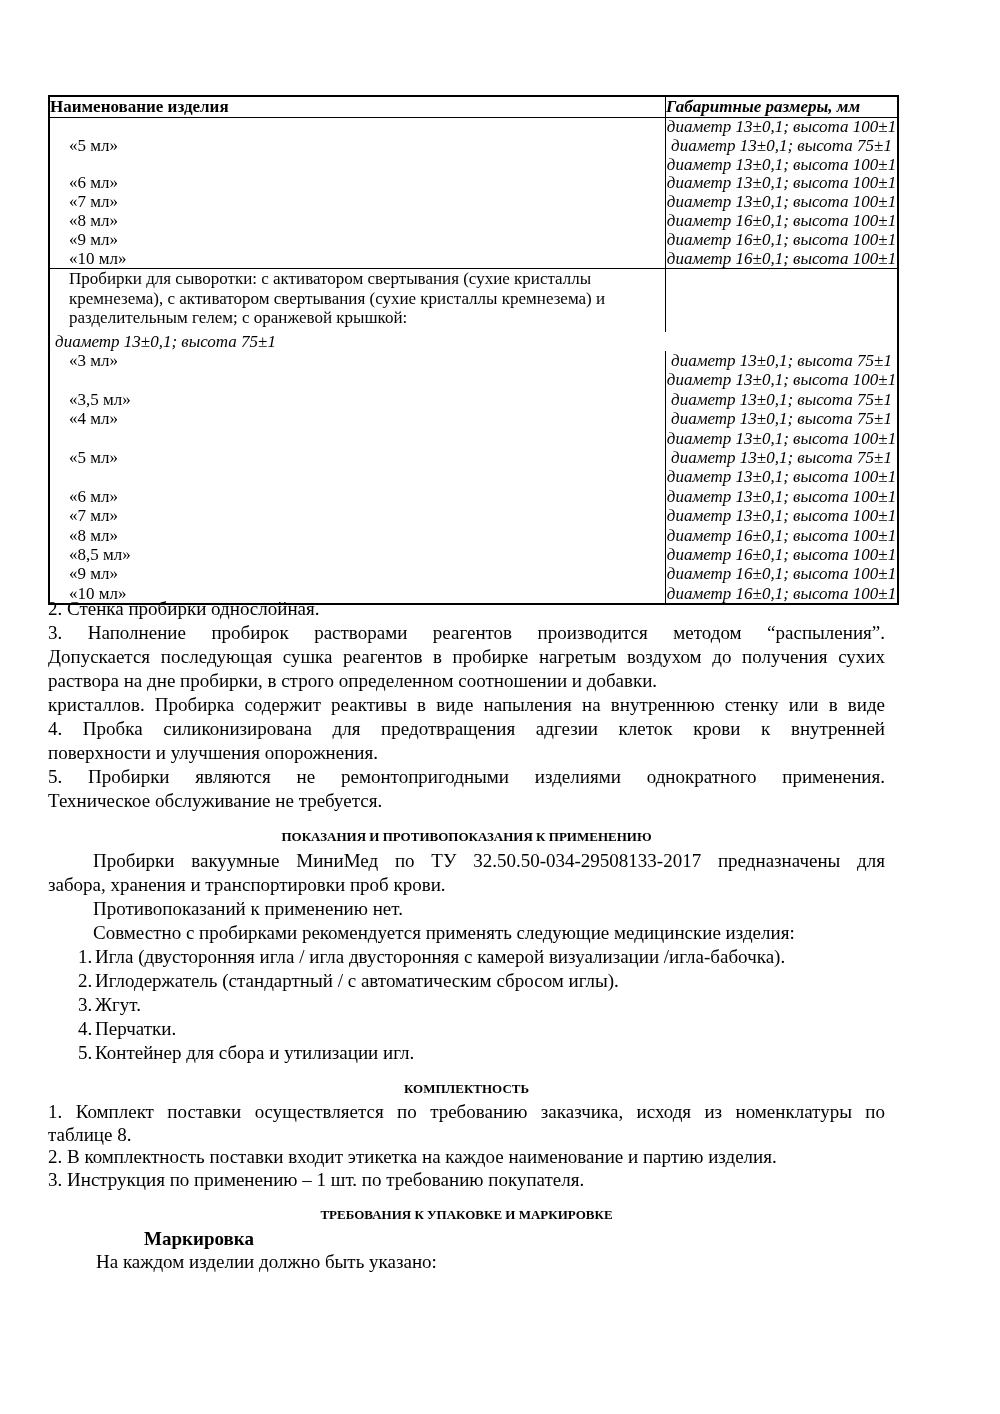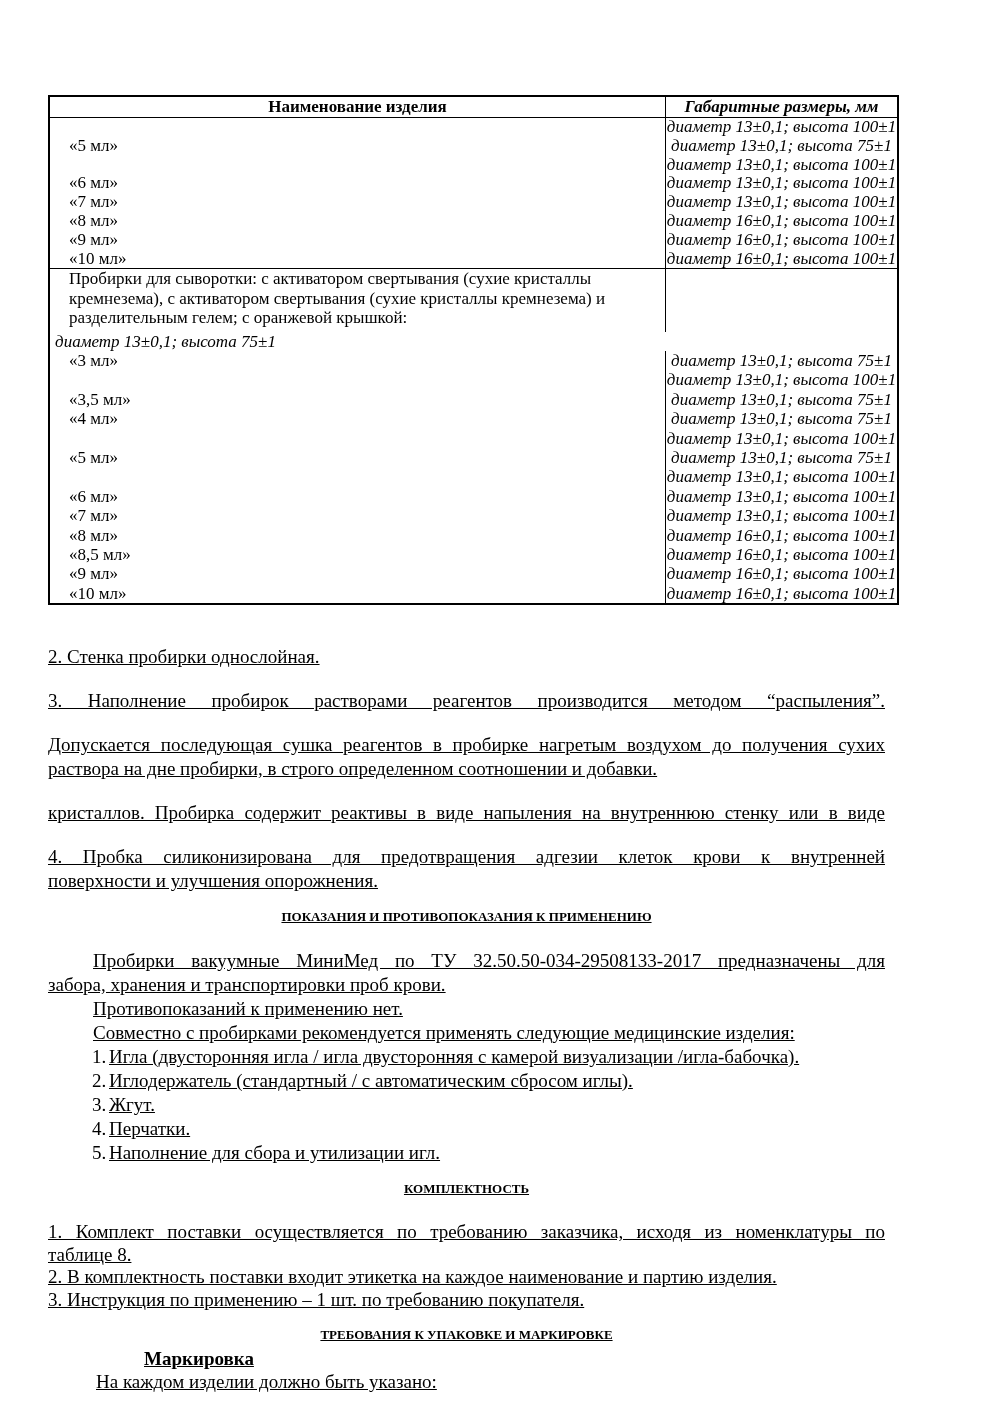--- a/index.html
+++ b/index.html
@@ -16,41 +16,40 @@
     position:absolute; left:48px; top:95px; width:851px;
     border:2px solid #000;
     box-sizing:border-box;
     font-size:17px;
   }
   .trow { display:flex; }
   .tc { box-sizing:border-box; overflow:hidden; }
   .c1 { width:616px; border-right:1px solid #000; padding-left:19px; text-align:left; }
   .c2 { width:231px; text-align:center;font-style:italic; }
   .thead { border-bottom:1px solid #000; }
-  .thead .tc { font-weight:bold; text-align:center; height:20px; line-height:20px; padding-left:0; }
+  .thead .tc { font-weight:bold; text-align:left; height:20px; line-height:20px; padding-left:0; }
   .sec-0 .trow { height:18.8px; line-height:18.8px; }
   .sec-1 { border-top:1px solid #000; }
   .sec-1 .trow { height:19.4px; line-height:19.4px; }
   .sec-1 .trow.intro { height:auto; }
   .sec-1 .trow.spacer { height:4px; line-height:0; }
   .iline { line-height:19.4px; }
   
   .text {
-    position:absolute; left:48px; top:624px; width:837px;
+    position:absolute; left:48px; top:576px; width:837px;
     font-size:19px;
-    text-decoration:underline;
   }
   .para { line-height:24px; }
   .p-first { margin-top:21px; }
   .line {}
-  .jl { text-align:justify; text-align-last:justify; text-justify:inter-word;margin-top:20px; }
+  .jl { text-align:justify; text-align-last:justify; text-justify:inter-word; }
   .fi { text-indent:45px; }
   .hd { font-weight:bold; text-align:center; line-height:24px; margin-top:12px; font-size:13px; }
   .ind-p { line-height:24px; text-indent:45px; }
-  .ind-li { line-height:24px; margin-left:44px; }
+  .ind-li { line-height:24px; margin-left:30px; }
   .num { display:inline-block; width:17px; }
   .comp { line-height:22.5px; }
   .subhd { font-weight:bold; line-height:23px; margin-left:96px; }
   .pack-p { line-height:23px; text-indent:48px; }
 </style>
 </head>
 <body>
 
 <div class="page">
 
@@ -173,34 +172,38 @@
     <div class="para">
         <div class="line jl">3. Наполнение пробирок растворами реагентов производится методом “распыления”.</div>
         <div class="line jl">Допускается последующая сушка реагентов в пробирке нагретым воздухом до получения сухих</div>
         <div class="line">раствора на дне пробирки, в строго определенном соотношении и добавки.</div>
         <div class="line jl">кристаллов. Пробирка содержит реактивы в виде напыления на внутреннюю стенку или в виде</div>
       </div>
     <div class="para">
         <div class="line jl">4. Пробка силиконизирована для предотвращения адгезии клеток крови к внутренней</div>
         <div class="line">поверхности и улучшения опорожнения.</div>
       </div>
+    <div class="para">
+        <div class="line jl">5. Пробирки являются не ремонтопригодными изделиями однократного применения.</div>
+        <div class="line">Техническое обслуживание не требуется.</div>
+      </div>
 
     <div class="hd">ПОКАЗАНИЯ И ПРОТИВОПОКАЗАНИЯ К ПРИМЕНЕНИЮ</div>
     <div class="para">
         <div class="line jl fi">Пробирки вакуумные МиниМед по ТУ 32.50.50-034-29508133-2017 предназначены для</div>
         <div class="line">забора, хранения и транспортировки проб крови.</div>
       </div>
     <div class="ind-p">Противопоказаний к применению нет.</div>
     <div class="ind-p">Совместно с пробирками рекомендуется применять следующие медицинские изделия:</div>
     <div id="ind-list">
         <div class="ind-li"><span class="num">1.</span><span>Игла (двусторонняя игла / игла двусторонняя с камерой визуализации /игла-бабочка).</span></div>
         <div class="ind-li"><span class="num">2.</span><span>Иглодержатель (стандартный / с автоматическим сбросом иглы).</span></div>
         <div class="ind-li"><span class="num">3.</span><span>Жгут.</span></div>
         <div class="ind-li"><span class="num">4.</span><span>Перчатки.</span></div>
-        <div class="ind-li"><span class="num">5.</span><span>Наполнение для сбора и утилизации игл.</span></div>
+        <div class="ind-li"><span class="num">5.</span><span>Контейнер для сбора и утилизации игл.</span></div>
       </div>
 
     <div class="hd">КОМПЛЕКТНОСТЬ</div>
     <div class="comp">
         <div class="line jl">1. Комплект поставки осуществляется по требованию заказчика, исходя из номенклатуры по</div>
         <div class="line">таблице 8.</div>
       </div>
     <div class="comp">2. В комплектность поставки входит этикетка на каждое наименование и партию изделия.</div>
     <div class="comp">3. Инструкция по применению – 1 шт. по требованию покупателя.</div>
 

